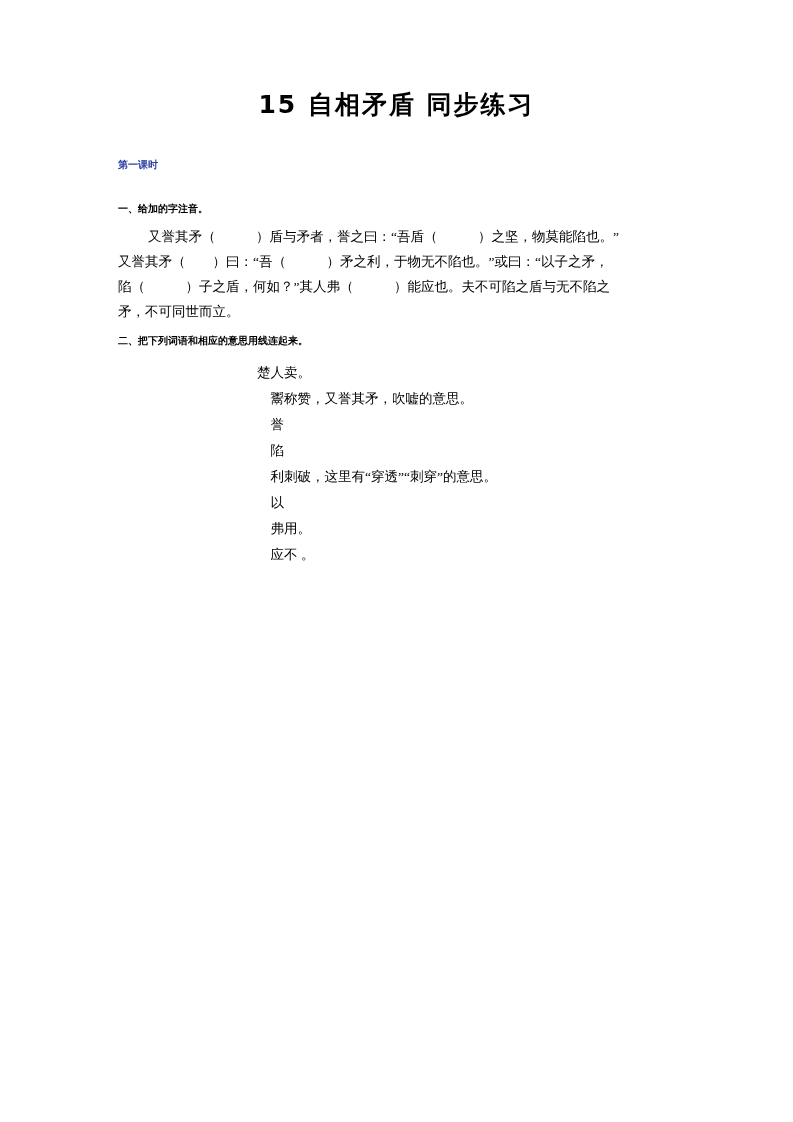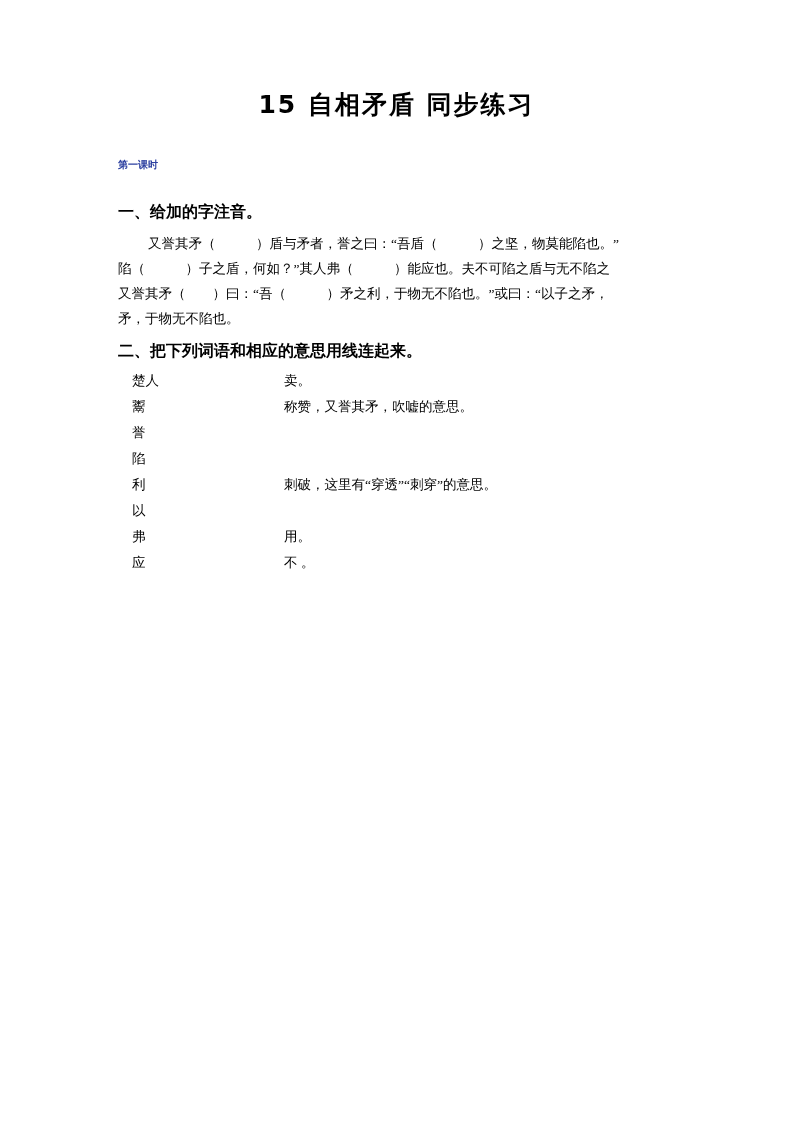--- a/index.html
+++ b/index.html
@@ -45,78 +45,79 @@
   .section-label {
     font-family: "DejaVu Sans", "Liberation Sans", sans-serif;
     font-weight: bold;
     font-size: 10px;
     color: #2b3fa0;
     margin-bottom: 30px;
   }
   .q-heading {
     font-family: "DejaVu Sans", "Liberation Sans", sans-serif;
     font-weight: bold;
-    font-size: 16px;
+    font-size: 10px;
     color: #000000;
     margin-bottom: 8px;
   }
   .passage {
     font-family: "Liberation Serif", "DejaVu Serif", serif;
     font-size: 13.5px;
     line-height: 25px;
     text-align: justify;
     color: #000000;
     margin-bottom: 6px;
   }
   .passage .indent {
     display: inline-block;
     width: 30px;
   }
   .q2-heading {
     margin-top: 10px;
-    margin-bottom: 6px;
+    margin-bottom: 12px;
   }
   .match-list {
     margin-top: 4px;
     margin-left: 6px;
   }
   .match-row {
     display: flex;
     align-items: baseline;
     height: 26px;
     font-size: 13.5px;
     line-height: 26px;
   }
   .match-left {
     width: 160px;
     padding-left: 8px;
     box-sizing: border-box;
+    text-align: right;
   }
   .match-right {
     flex: 1;
   }
 </style>
 </head>
 <body>
 
 <div class="page">
 
   <div class="doc-title">15  自相矛盾  同步练习</div>
 
   <div class="content">
 
     <div class="section-label">第一课时</div>
 
     <div class="q-heading">一、给加的字注音。</div>
 
     <div class="passage">
       <div><span class="indent"></span><span>又誉其矛（　　　）盾与矛者，誉之曰：“吾盾（　　　）之坚，物莫能陷也。”</span></div>
+      <div>又誉其矛（　　）曰：“吾（　　　）矛之利，于物无不陷也。”或曰：“以子之矛，</div>
       <div>陷（　　　）子之盾，何如？”其人弗（　　　）能应也。夫不可陷之盾与无不陷之</div>
-      <div>又誉其矛（　　）曰：“吾（　　　）矛之利，于物无不陷也。”或曰：“以子之矛，</div>
-      <div>矛，于物无不陷也。</div>
+      <div>矛，不可同世而立。</div>
     </div>
 
     <div class="q-heading q2-heading">二、把下列词语和相应的意思用线连起来。</div>
 
     <div class="match-list">
       <div class="match-row">
         <div class="match-left">楚人</div>
         <div class="match-right">卖。</div>
       </div>
       <div class="match-row">

